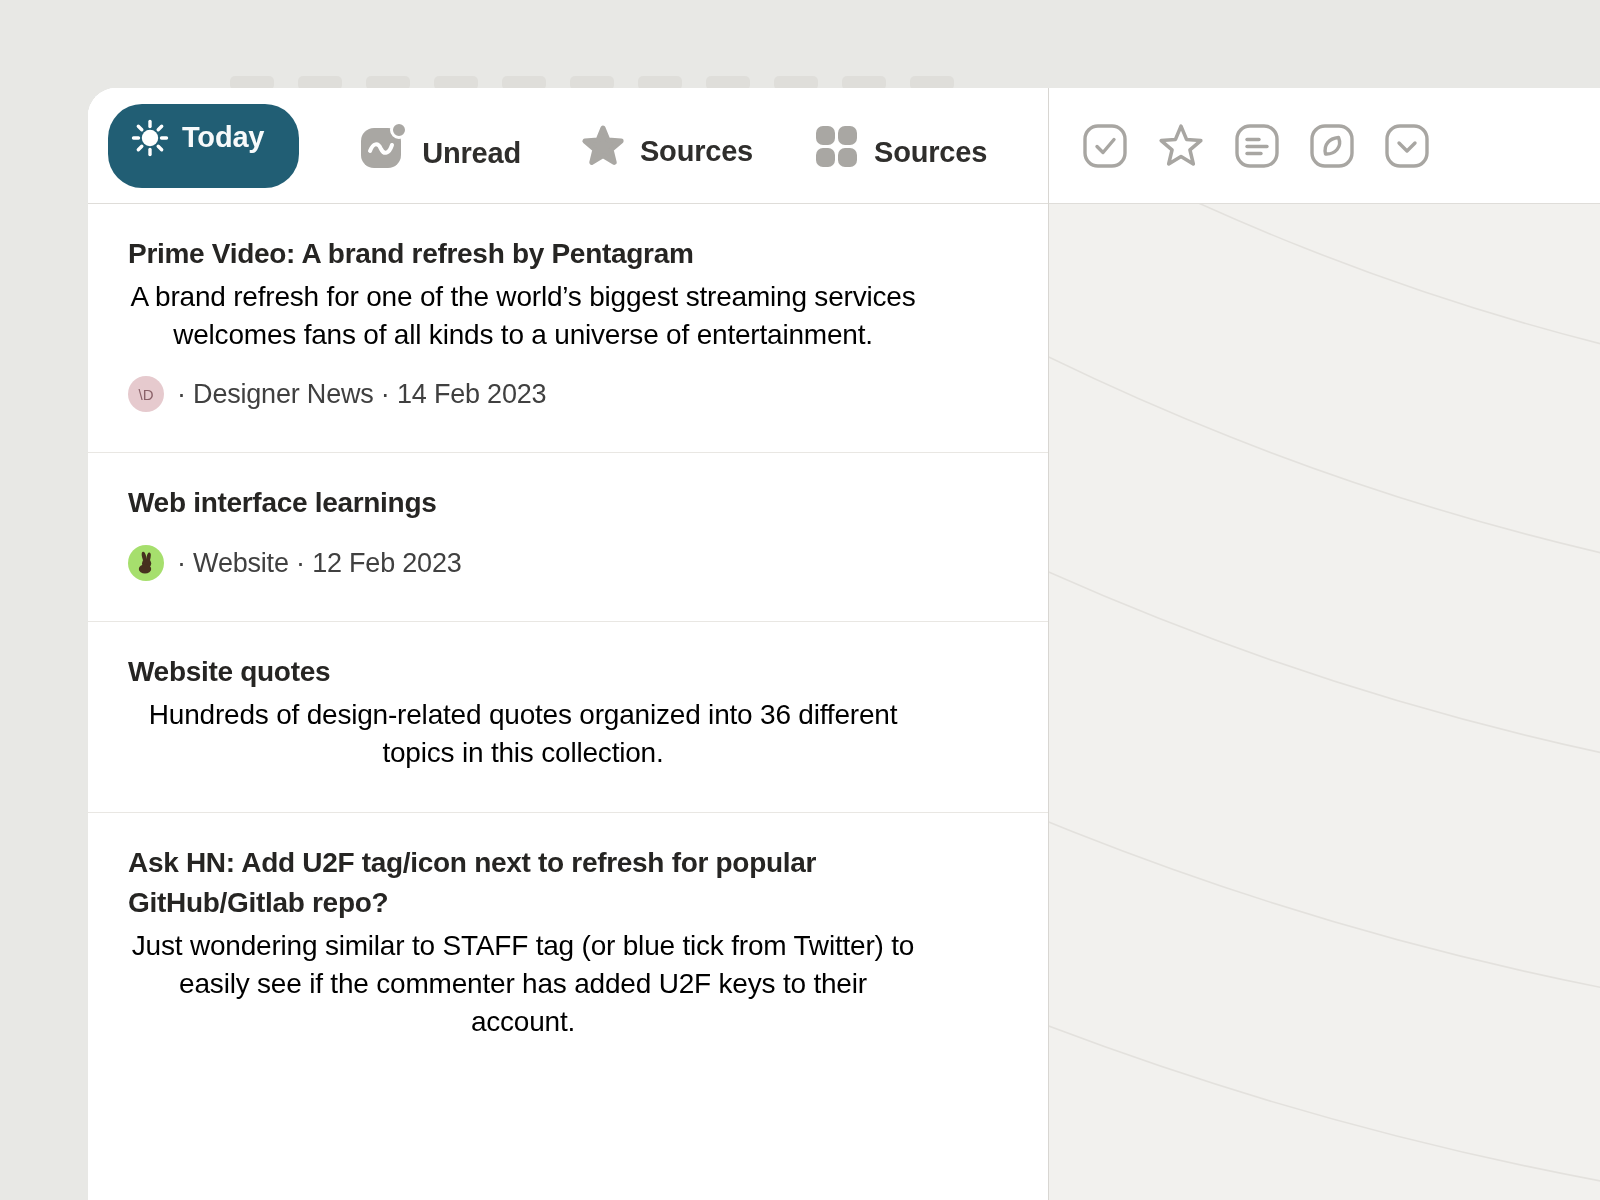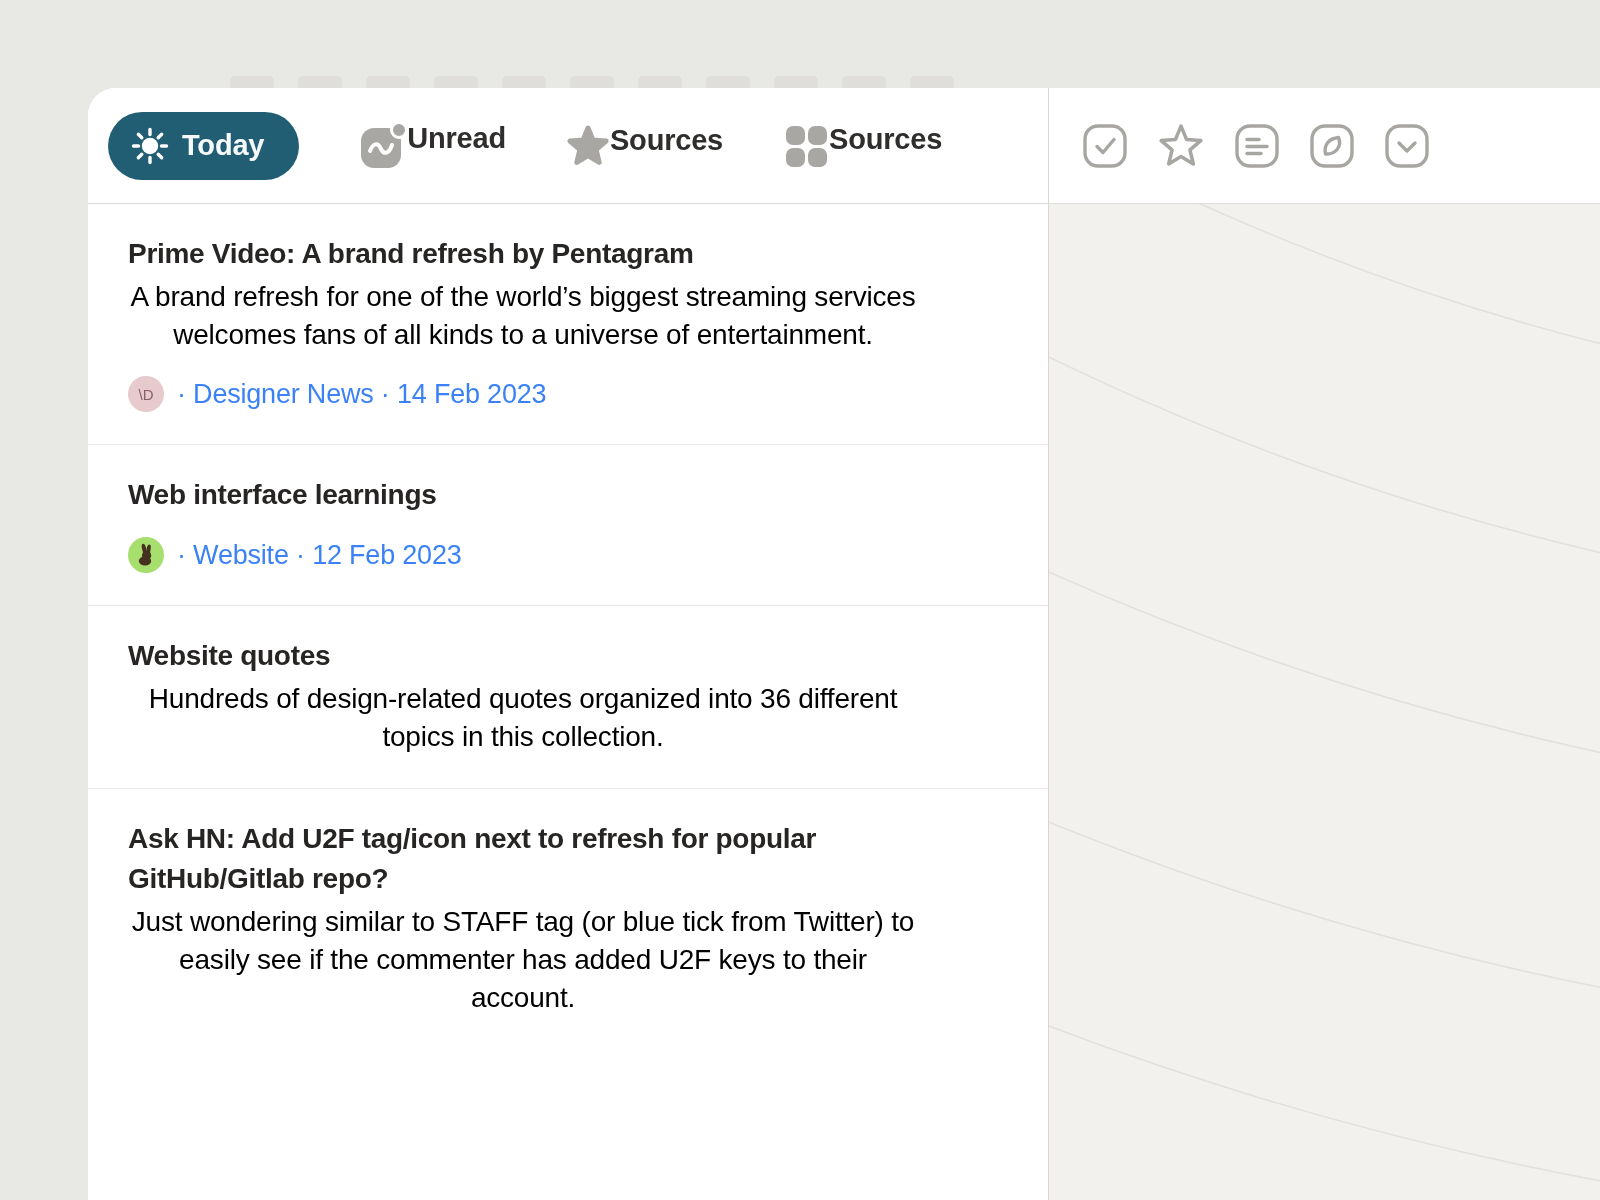--- a/index.html
+++ b/index.html
@@ -20,55 +20,55 @@
     display:flex;
   }
   .left-pane{width:960px;flex:none;display:flex;flex-direction:column;background:#fff;}
   .right-pane{flex:1;display:flex;flex-direction:column;border-left:1px solid #d8d6d2;min-width:0;}
 
   .toolbar{height:115px;flex:none;display:flex;align-items:center;border-bottom:1px solid #dfddd9;background:#fff;}
   .toolbar.left{padding-left:20px;}
   .toolbar.right{padding-left:33px;gap:29px;}
 
   
-  .tab{display:flex;align-items:flex-start;gap:0;margin-left:60px;cursor:default;}
+  .tab{display:flex;align-items:flex-end;gap:15px;margin-left:60px;cursor:default;}
   .tab-label{font-size:29px;font-weight:600;color:#2f2e2c;letter-spacing:-.2px;}
   .pill{
     display:flex;align-items:center;gap:13px;margin-left:0;
-    height:68px;padding:0 35px 0 23px;border-radius:34px;
+    height:68px;padding:0 35px 16px 23px;border-radius:34px;
     background:#215e74;
   }
   .pill .tab-label{color:#f7fafb;font-weight:700;}
 
   .gicon{display:block;}
 
   
   .action{display:flex;align-items:center;justify-content:center;}
 
   
   .list{flex:1;overflow:hidden;background:#fff;}
-  .item{padding:30px 60px 32px 40px;border-bottom:1px solid #e9e7e3;}
+  .item{padding:30px 60px 40px 40px;border-bottom:1px solid #e9e7e3;}
   .item:last-child{border-bottom:none;}
   .item h2{
     margin:0;max-width:820px;
     font-size:28px;line-height:40px;font-weight:700;color:#262523;letter-spacing:-.3px;
   }
   .item p{
     margin:4px 0 0 0;max-width:790px;
     font-size:28px;line-height:38px;font-weight:400;color:#000000;letter-spacing:-.2px;text-align:center;
   }
   .meta{margin-top:22px;display:flex;align-items:center;gap:13px;height:36px;}
   .avatar{
     width:36px;height:36px;border-radius:50%;flex:none;
     display:flex;align-items:center;justify-content:center;overflow:hidden;
   }
   .avatar.av-dn{background:#e6cace;color:#8a6168;font-size:15px;font-weight:500;}
   .avatar.av-rb{background:#a6df6d;}
   .avatar.av-wd{background:#f6cbd7;color:#5c4a4e;font-size:5px;font-weight:700;letter-spacing:.5px;}
-  .meta-text{font-size:27px;color:#3b82f6;letter-spacing:-.2px;white-space:nowrap;}
+  .meta-text{font-size:27px;color:#404040;letter-spacing:-.2px;white-space:nowrap;}
 
   
   .reading{flex:1;position:relative;background:#f2f1ee;overflow:hidden;}
   .reading svg{position:absolute;left:0;top:0;}
 </style>
 </head>
 <body>
 
 <div class="peek-row">
   <span></span>

